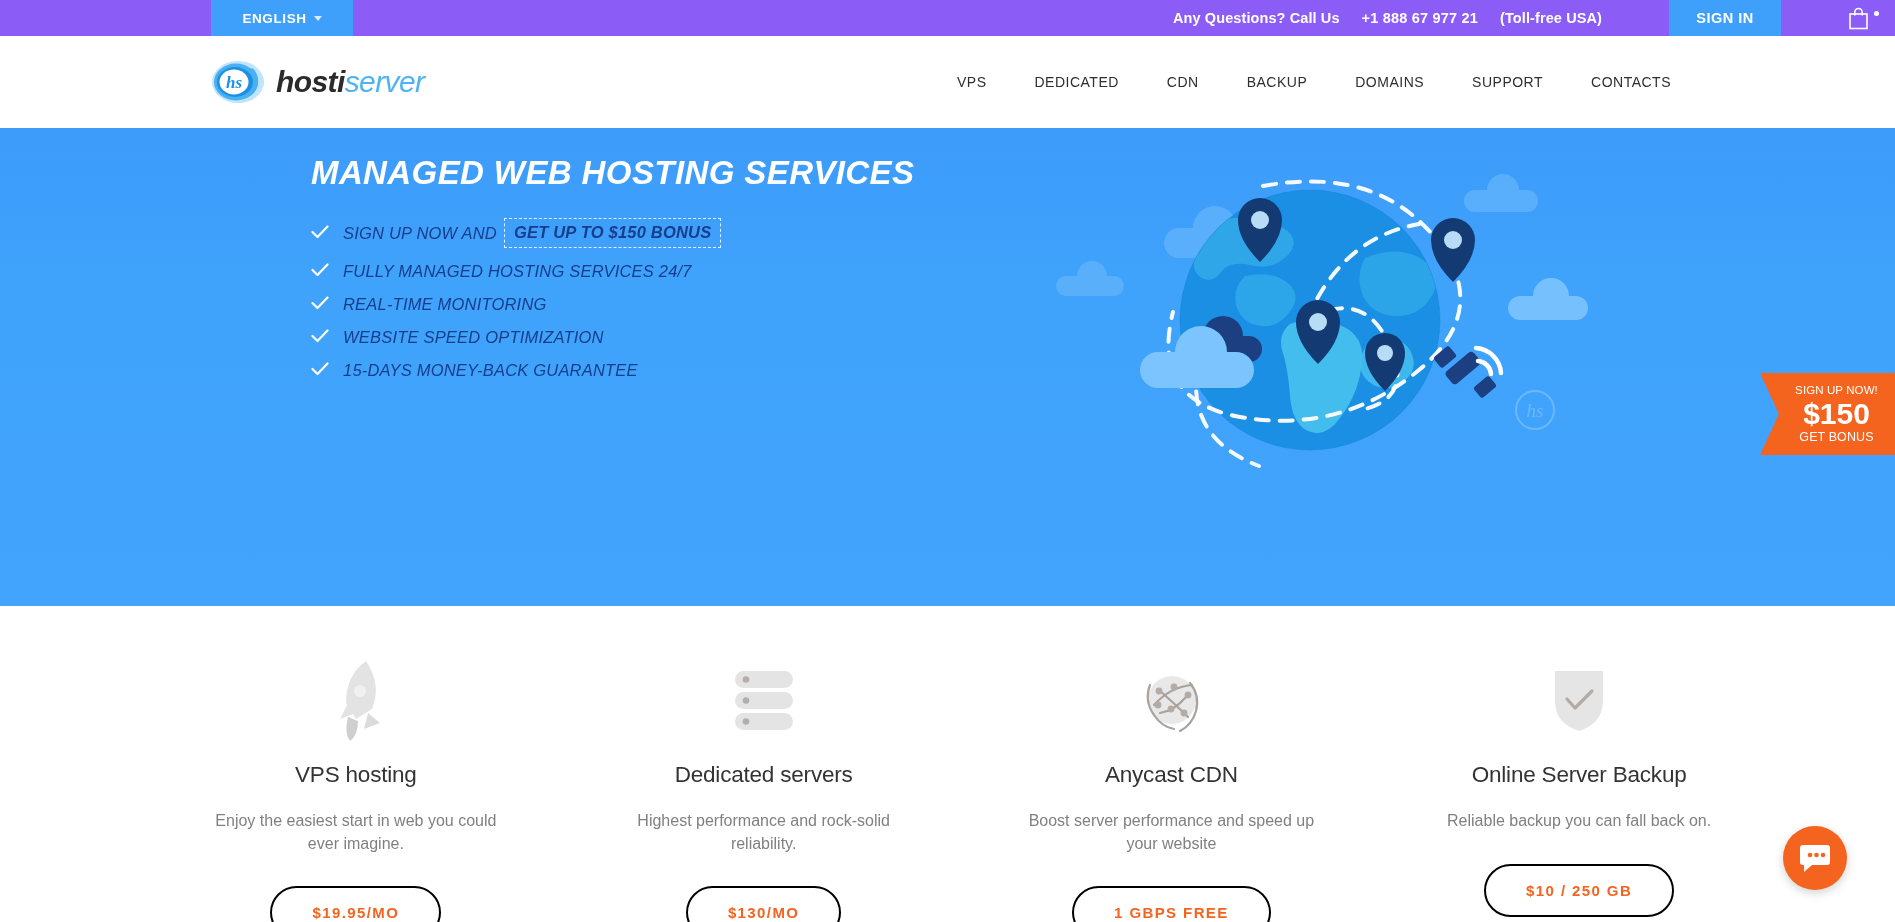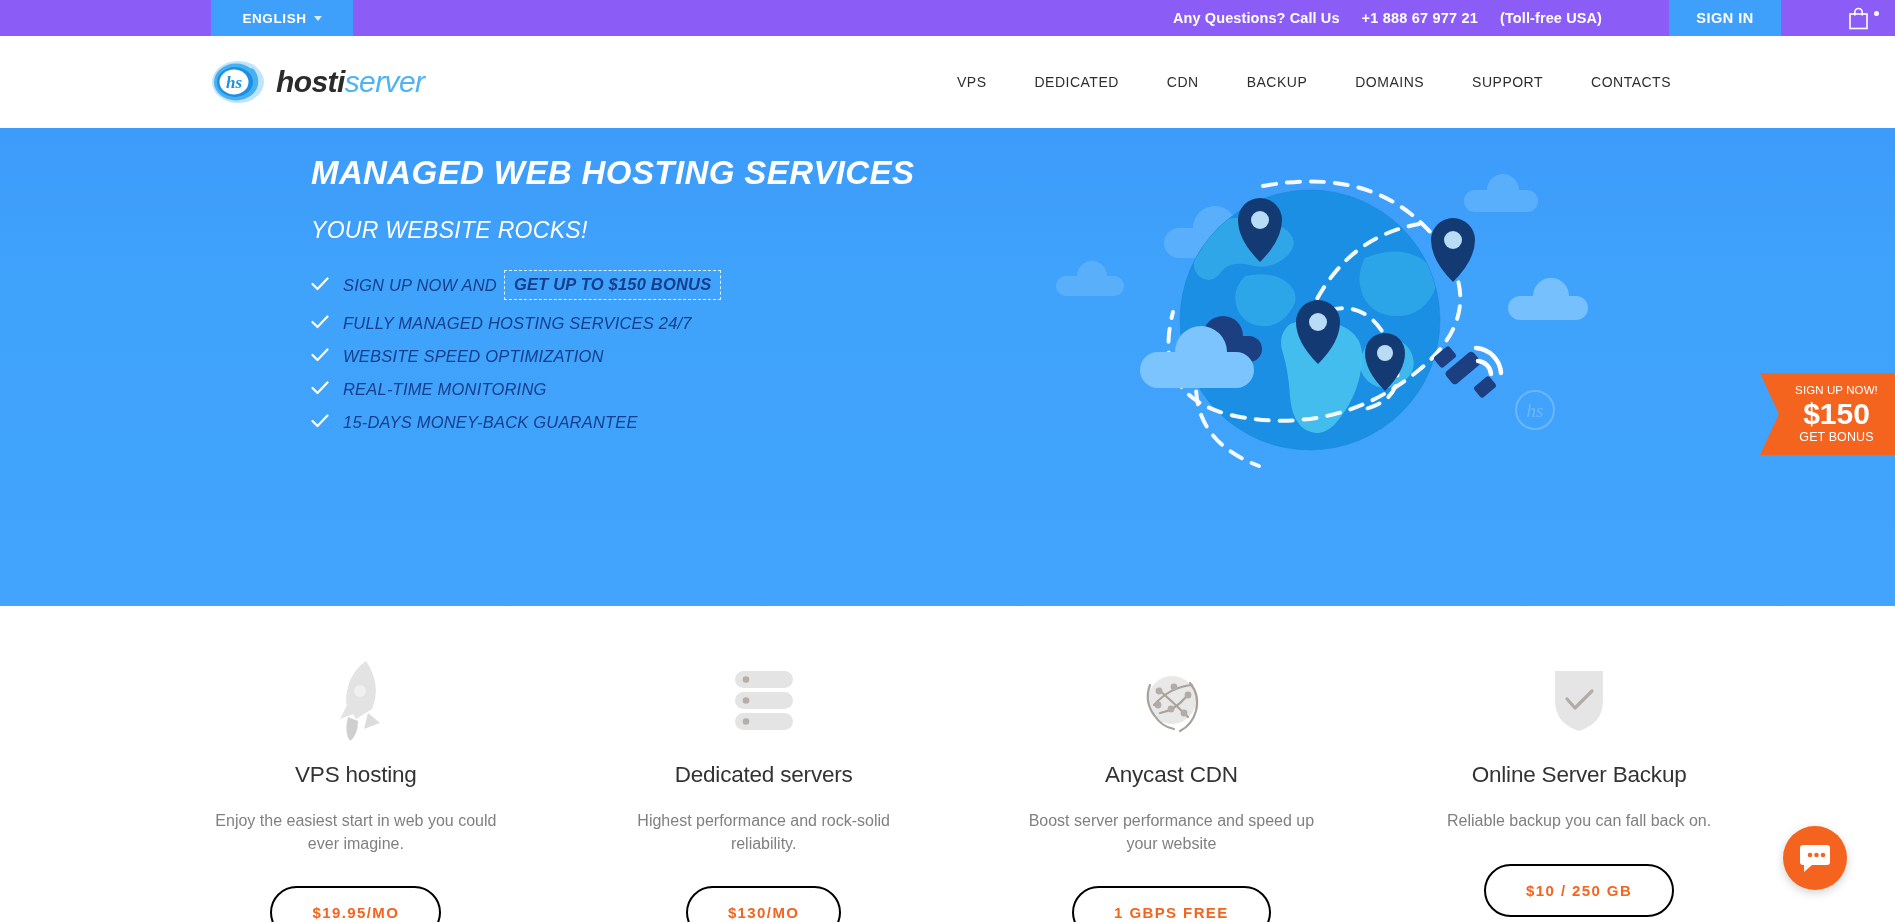--- a/index.html
+++ b/index.html
@@ -266,21 +266,20 @@
     <div class="nav-item">SUPPORT</div>
     <div class="nav-item">CONTACTS</div>
   </nav>
 </div>
 
 <div class="hero">
   <div class="hero-inner">
 
     <div class="hero-left">
       <div class="hero-h1">MANAGED WEB HOSTING SERVICES</div>
-      <div class="hero-h2">YOUR WEBSITE ROCKS!</div>
 
       <ul class="hero-list">
         <li>
           <span class="tick">
             <svg width="18" height="14" viewBox="0 0 18 14">
                 <path d="M1.5 7 L6.5 12 L16.5 1.5" fill="none" stroke="#ffffff" stroke-width="2.2" stroke-linecap="round" stroke-linejoin="round"></path>
               </svg>
           </span>
           <span>SIGN UP NOW AND</span>
           <span class="bonus-box">GET UP TO $150 BONUS</span>
@@ -292,29 +291,29 @@
               </svg>
           </span>
           <span>FULLY MANAGED HOSTING SERVICES 24/7</span>
         </li>
         <li>
           <span class="tick">
             <svg width="18" height="14" viewBox="0 0 18 14">
                 <path d="M1.5 7 L6.5 12 L16.5 1.5" fill="none" stroke="#ffffff" stroke-width="2.2" stroke-linecap="round" stroke-linejoin="round"></path>
               </svg>
           </span>
-          <span>WEBSITE SPEED OPTIMIZATION</span>
+          <span>REAL-TIME MONITORING</span>
         </li>
         <li>
           <span class="tick">
             <svg width="18" height="14" viewBox="0 0 18 14">
                 <path d="M1.5 7 L6.5 12 L16.5 1.5" fill="none" stroke="#ffffff" stroke-width="2.2" stroke-linecap="round" stroke-linejoin="round"></path>
               </svg>
           </span>
-          <span>REAL-TIME MONITORING</span>
+          <span>WEBSITE SPEED OPTIMIZATION</span>
         </li>
         <li>
           <span class="tick">
             <svg width="18" height="14" viewBox="0 0 18 14">
                 <path d="M1.5 7 L6.5 12 L16.5 1.5" fill="none" stroke="#ffffff" stroke-width="2.2" stroke-linecap="round" stroke-linejoin="round"></path>
               </svg>
           </span>
           <span>15-DAYS MONEY-BACK GUARANTEE</span>
         </li>
       </ul>

